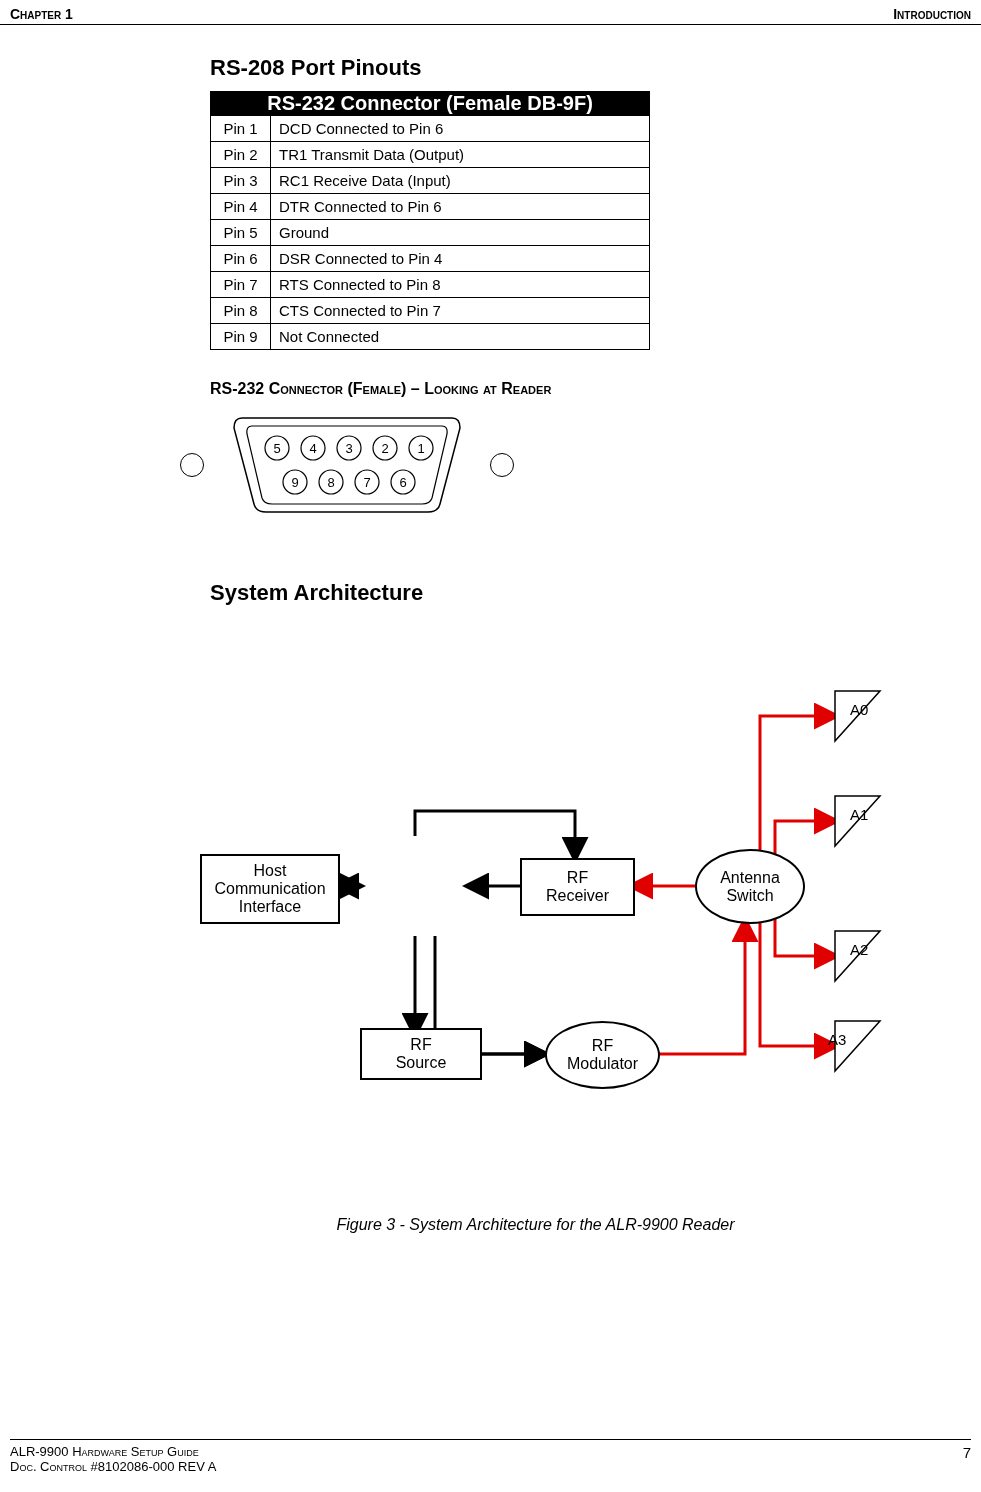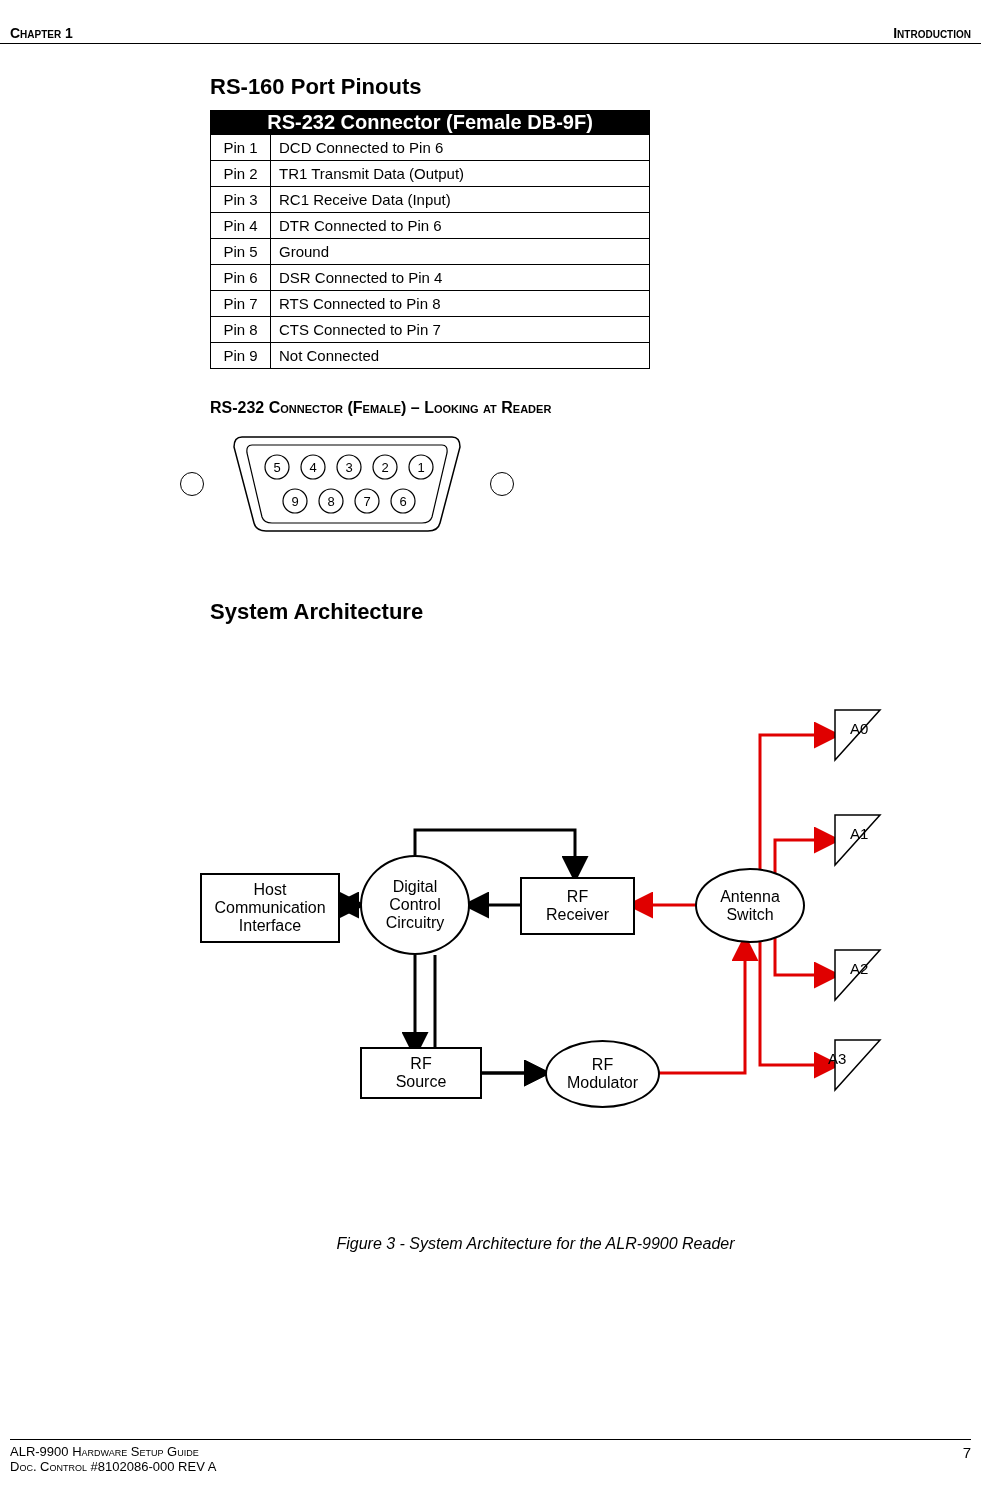--- a/index.html
+++ b/index.html
@@ -10,21 +10,20 @@
     position: relative;
     background: #fff;
     color: #000;
   }
   .top-bar {
     display: flex;
     justify-content: space-between;
     border-bottom: 1.5px solid #000;
     padding: 6px 10px 2px;
     font-size: 14px;
-    margin-top: 19px;
   }
   .top-left { font-variant: small-caps; font-weight: bold; }
   .top-right { font-variant: small-caps; font-weight: bold; }
   .content { padding: 30px 120px 0 210px; }
   .section-title { font-size: 22px; font-weight: bold; margin-bottom: 10px; }
   table.pinout { border-collapse: collapse; width: 440px; border: 1.5px solid #000; }
   table.pinout th {
     background: #000; color: #fff; font-size: 20px; font-weight: bold;
     padding: 0; text-align: center;
   }
@@ -55,21 +54,21 @@
 </head>
 <body>
 
 <div class="top-bar">
   <span class="top-left">Chapter 1</span>
   <span class="top-right">Introduction</span>
 </div>
 
 <div class="content">
 
-  <div class="section-title">RS-160 Port Pinouts</div>
+  <div class="section-title">RS-208 Port Pinouts</div>
 
   <table class="pinout">
     <thead>
       <tr>
           <th colspan="2">RS-232 Connector (Female DB-9F)</th>
         </tr>
     </thead>
     <tbody id="pinout-body">
         <tr>
           <td class="pin">Pin 1</td>
@@ -187,25 +186,20 @@
           <path d="M635 295 L680 295 L635 345 Z"></path>
           <path d="M635 385 L680 385 L635 435 Z"></path>
         </g>
       </svg>
 
       <div class="box" style="left:0;top:218px;width:140px;height:70px;">
           <span style="white-space:pre-line">Host
 Communication
 Interface</span>
         </div>
-      <div class="box ellipse" style="left:160px;top:200px;width:110px;height:100px;">
-          <span style="white-space:pre-line">Digital
-Control
-Circuitry</span>
-        </div>
       <div class="box" style="left:320px;top:222px;width:115px;height:58px;">
           <span style="white-space:pre-line">RF
 Receiver</span>
         </div>
       <div class="box ellipse" style="left:495px;top:213px;width:110px;height:75px;">
           <span style="white-space:pre-line">Antenna
 Switch</span>
         </div>
       <div class="box" style="left:160px;top:392px;width:122px;height:52px;">
           <span>RF Source</span>

